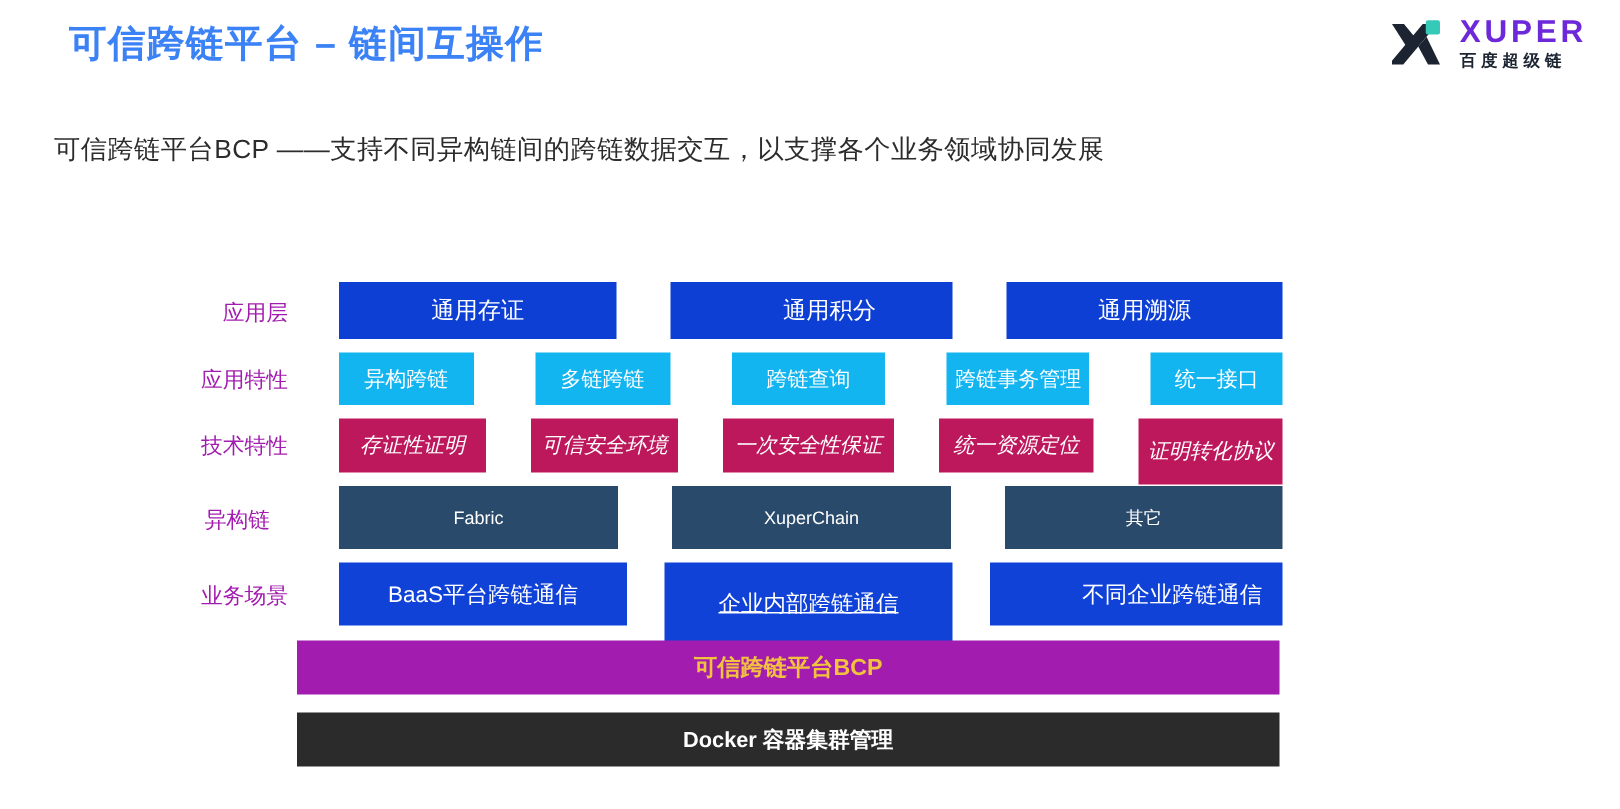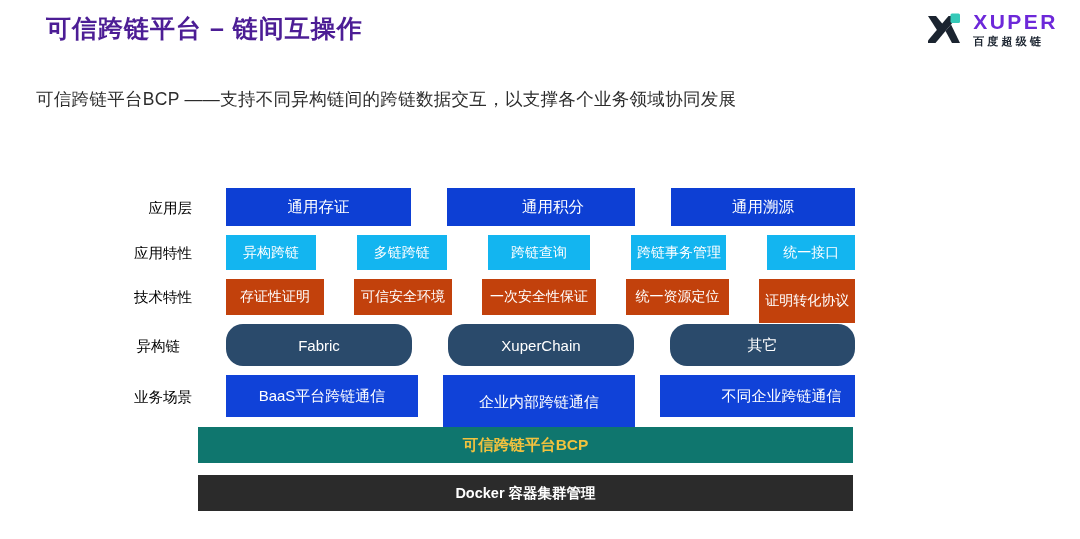--- a/index.html
+++ b/index.html
@@ -21,21 +21,21 @@
     left: 0; top: 0;
     width: 1080px;
     height: 62px;
   }
   #page-title {
     position: absolute;
     left: 46px;
     top: 12px;
     font-size: 25px;
     font-weight: bold;
-    color: #4c1d95;
+    color: #3b82f6;
     letter-spacing: 1px;
     white-space: nowrap;
   }
 
   
   #logo {
     position: absolute;
     right: 22px;
     top: 8px;
     height: 42px;
@@ -87,44 +87,44 @@
     width: 1080px;
     height: 539px;
   }
   .row {
     position: absolute;
     display: flex;
   }
   .row-label {
     position: absolute;
     font-size: 14.5px;
-    color: #000000;
+    color: #a21caf;
     text-align: right;
     white-space: nowrap;
   }
   .cell {
     display: flex;
     align-items: center;
     justify-content: center;
     color: #ffffff;
     box-sizing: border-box;
     text-align: center;
     white-space: nowrap;
     margin-left: 23px;
   }
 
   .cell.app      { background: #0d3fd4; font-size: 15.5px; }
   .cell.feature  { background: #13b5f0; font-size: 14px; }
-  .cell.tech     { background: #c2410c; font-size: 14px; }
-  .cell.chain    { background: #2a4a6b; font-size: 15px; border-radius: 17px; }
+  .cell.tech     { background: #be185d; font-size: 14px; font-style: italic; }
+  .cell.chain    { background: #2a4a6b; font-size: 12px; }
   .cell.scene    { background: #1042d8; font-size: 15px; }
 
   #bar-bcp {
     position: absolute;
-    background: #0f766e;
+    background: #a21caf;
     color: #f2c23e;
     font-size: 15.5px;
     font-weight: bold;
     display: flex;
     align-items: center;
     justify-content: center;
     box-sizing: border-box;
   }
   #bar-docker {
     position: absolute;
@@ -193,21 +193,21 @@
   </div>
 
   <div class="row" style="left:203px; top:324px; width:652px; height:42px; gap:13px;">
     <div class="cell chain" style="width:209px; height:42px;">Fabric</div>
     <div class="cell chain" style="width:209px; height:42px;">XuperChain</div>
     <div class="cell chain" style="width:208px; height:42px;">其它</div>
   </div>
 
   <div class="row" style="left:203px; top:375px; width:652px; height:42px; gap:2px;">
     <div class="cell scene" style="width:209px; height:42px;">BaaS平台跨链通信</div>
-    <div class="cell scene" style="width:209px; height:54px;">企业内部跨链通信</div>
+    <div class="cell scene" style="width:209px; height:54px;text-decoration:underline;">企业内部跨链通信</div>
     <div class="cell scene" style="width:208px; height:42px;padding-left:48px;">不同企业跨链通信</div>
   </div>
 
   <div id="bar-bcp" style="left:198px; top:427px; width:655px; height:36px;">可信跨链平台BCP</div>
 
   <div id="bar-docker" style="left:198px; top:475px; width:655px; height:36px;">Docker 容器集群管理</div>
 
 </div>
 
 </body></html>

